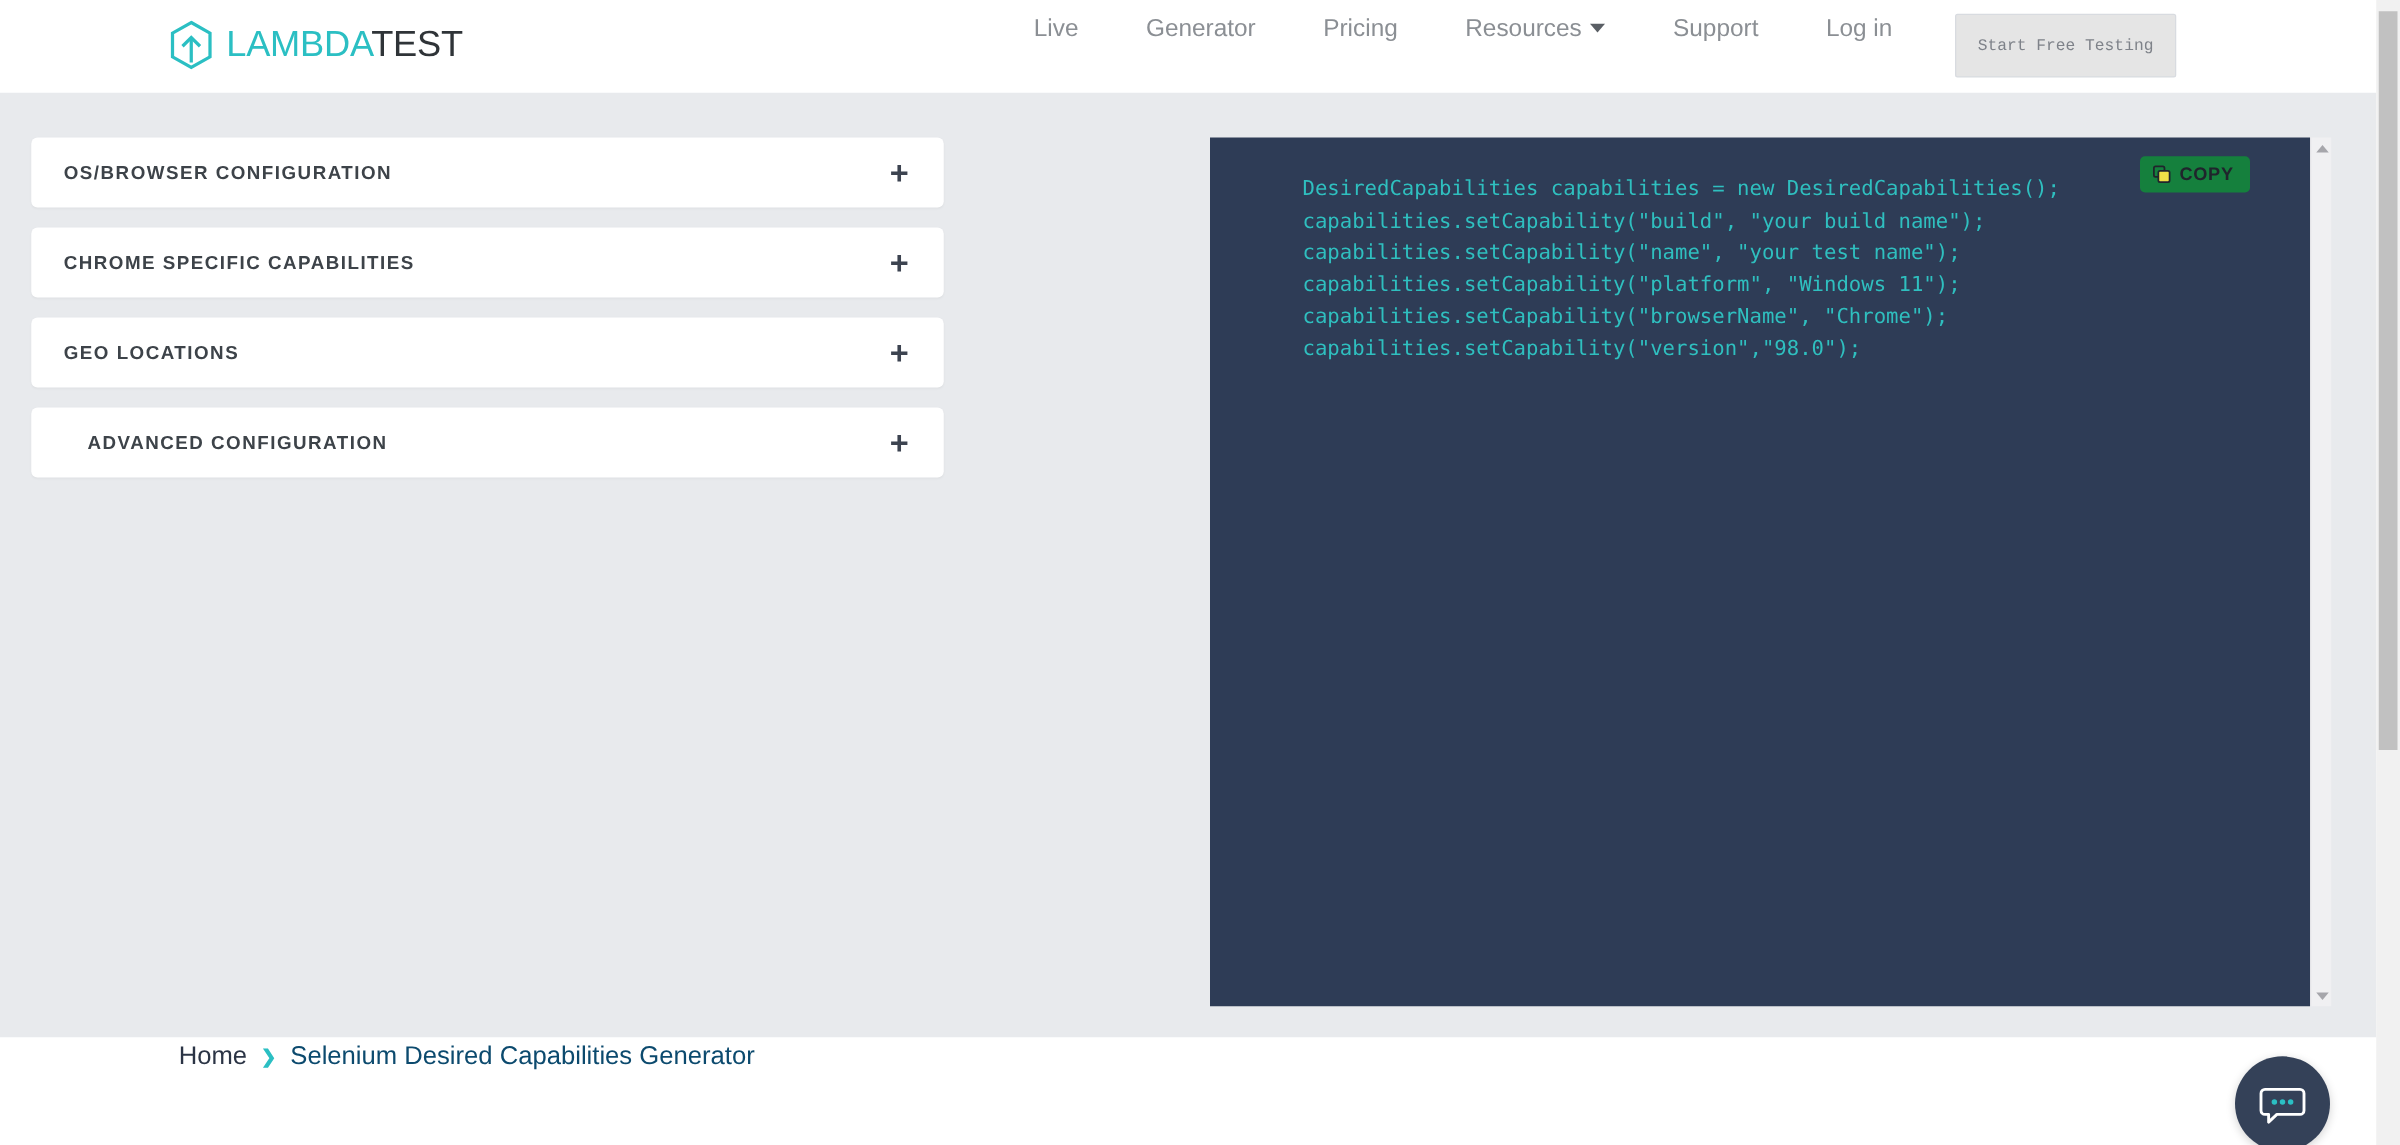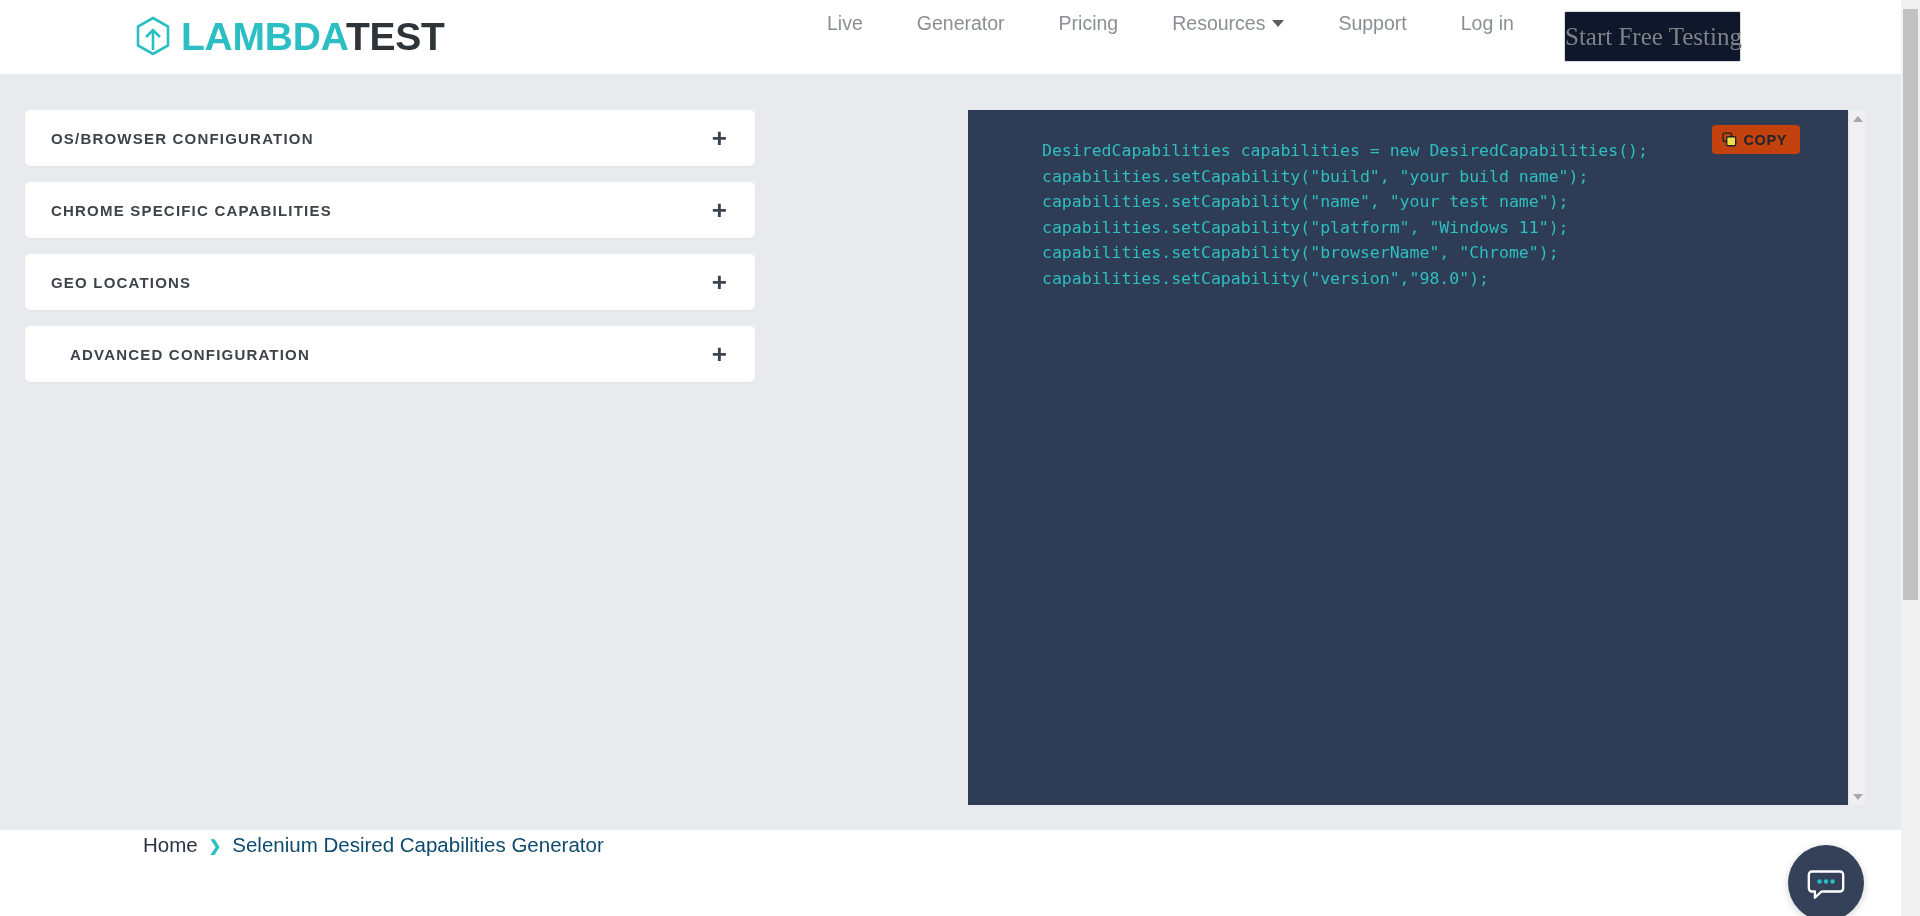--- a/index.html
+++ b/index.html
@@ -40,22 +40,22 @@
     position: absolute;
     left: 135px;
     top: 16px;
     display: flex;
     align-items: center;
     gap: 10px;
     text-decoration: none;
   }
   .logo-mark { width: 36px; height: 40px; display: block; }
   .logo-text {
-    font-size: 39px;
-    font-weight: bold;
+    font-size: 29px;
+    font-weight: normal;
     letter-spacing: -0.2px;
     line-height: 1;
     white-space: nowrap;
   }
   .logo-text .lt-a { color: #2bbfc3; }
   .logo-text .lt-b { color: #2f3438; }
 
   .main-nav {
     position: absolute;
     left: 800px;
@@ -83,24 +83,24 @@
     border-top: 7px solid #5a5f65;
     vertical-align: 3px;
   }
   .nav-cta {
     position: absolute;
     left: 1564px;
     top: 11px;
     width: 177px;
     height: 51px;
     border: 1px solid #d8dbe0;
-    background: #0f172a;
+    background: #e5e5e5;
     color: #7e8289;
-    font-family: Liberation Serif, serif;
-    font-size: 25px;
+    font-family: Liberation Mono, monospace;
+    font-size: 13px;
     font-weight: 400;
     cursor: pointer;
     border-radius: 2px;
     white-space: nowrap;
   }
 
   
   .body-bg {
     position: absolute;
     top: 74px; left: 0;
@@ -168,21 +168,21 @@
     line-height: 25.6px;
     color: #2fbfbf;
     white-space: pre;
   }
 
   .copy-btn {
     position: absolute;
     top: 15px;
     right: 48px;
     height: 29px;
-    background: #c2410c;
+    background: #15803d;
     border: none;
     border-radius: 4px;
     color: #20242c;
     font-family: "Liberation Sans", sans-serif;
     font-size: 14.5px;
     font-weight: bold;
     letter-spacing: 0.6px;
     padding: 0 13px 0 10px;
     display: flex;
     align-items: center;

